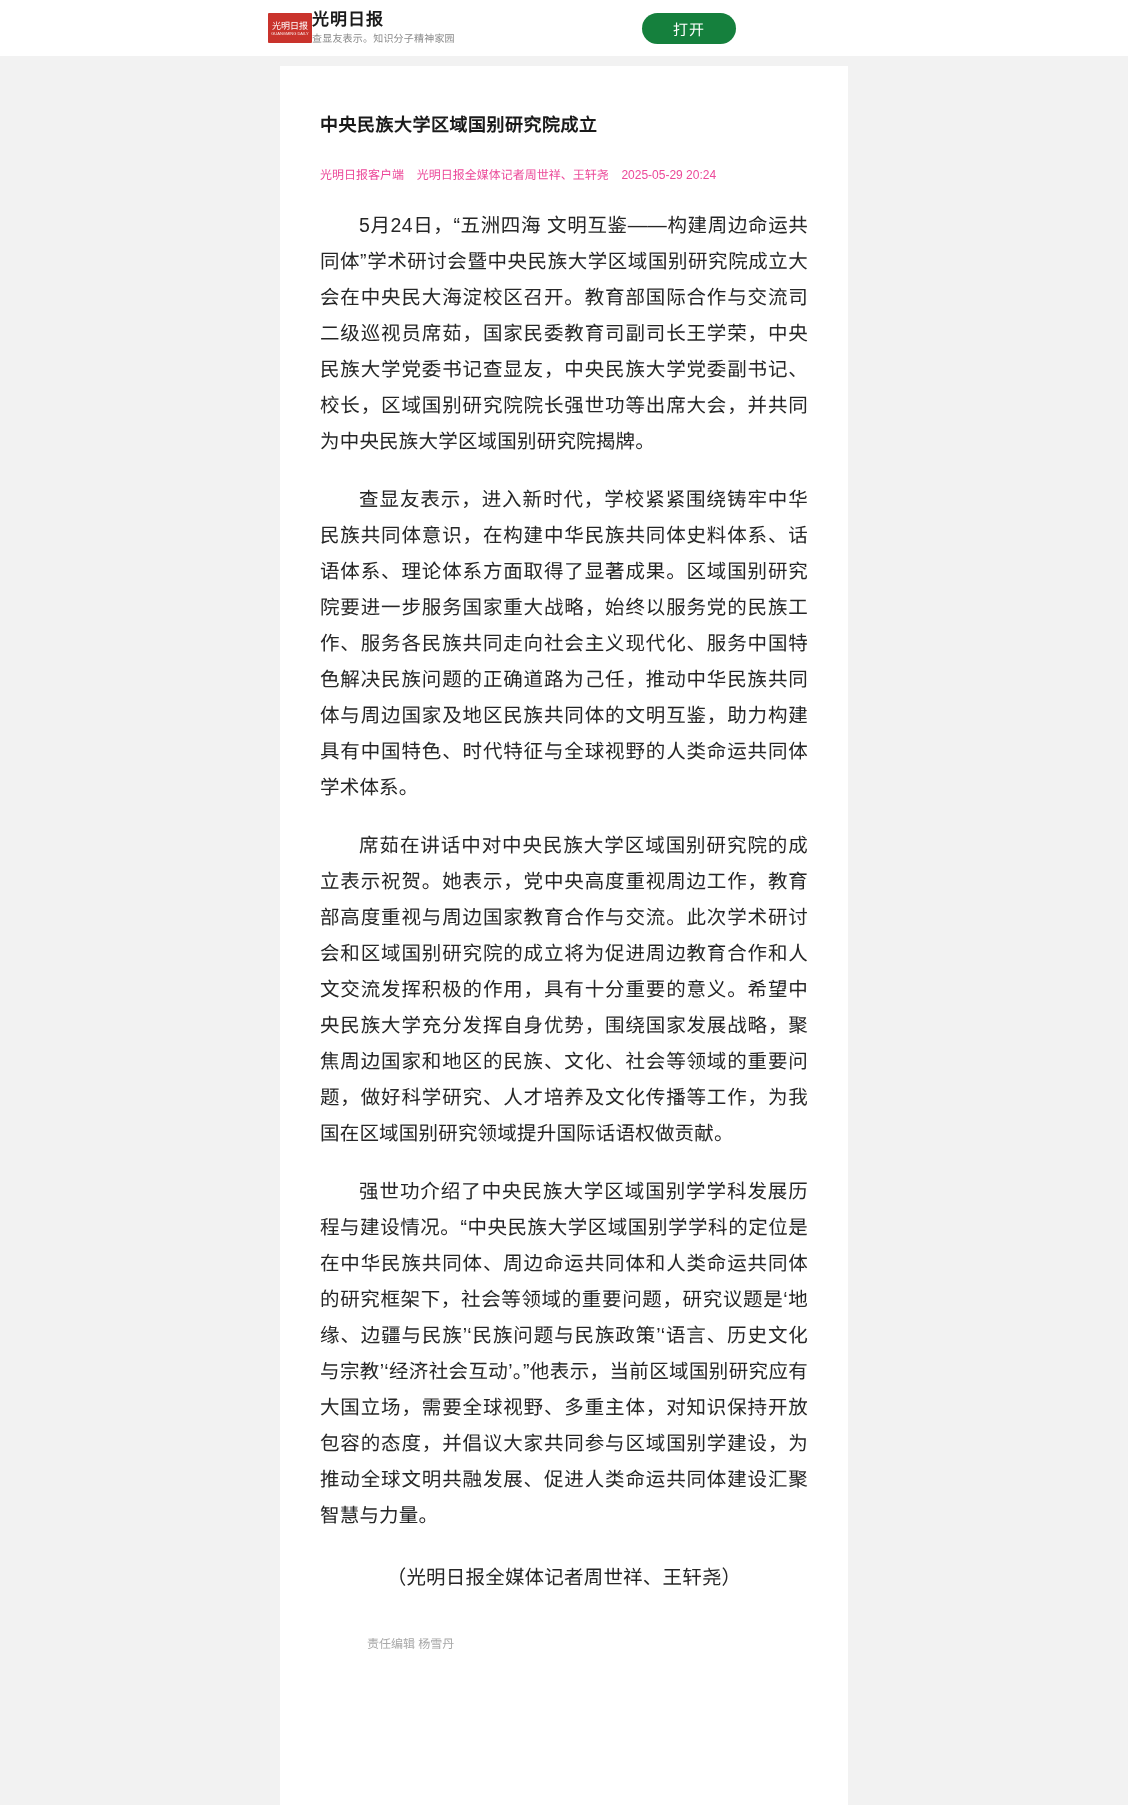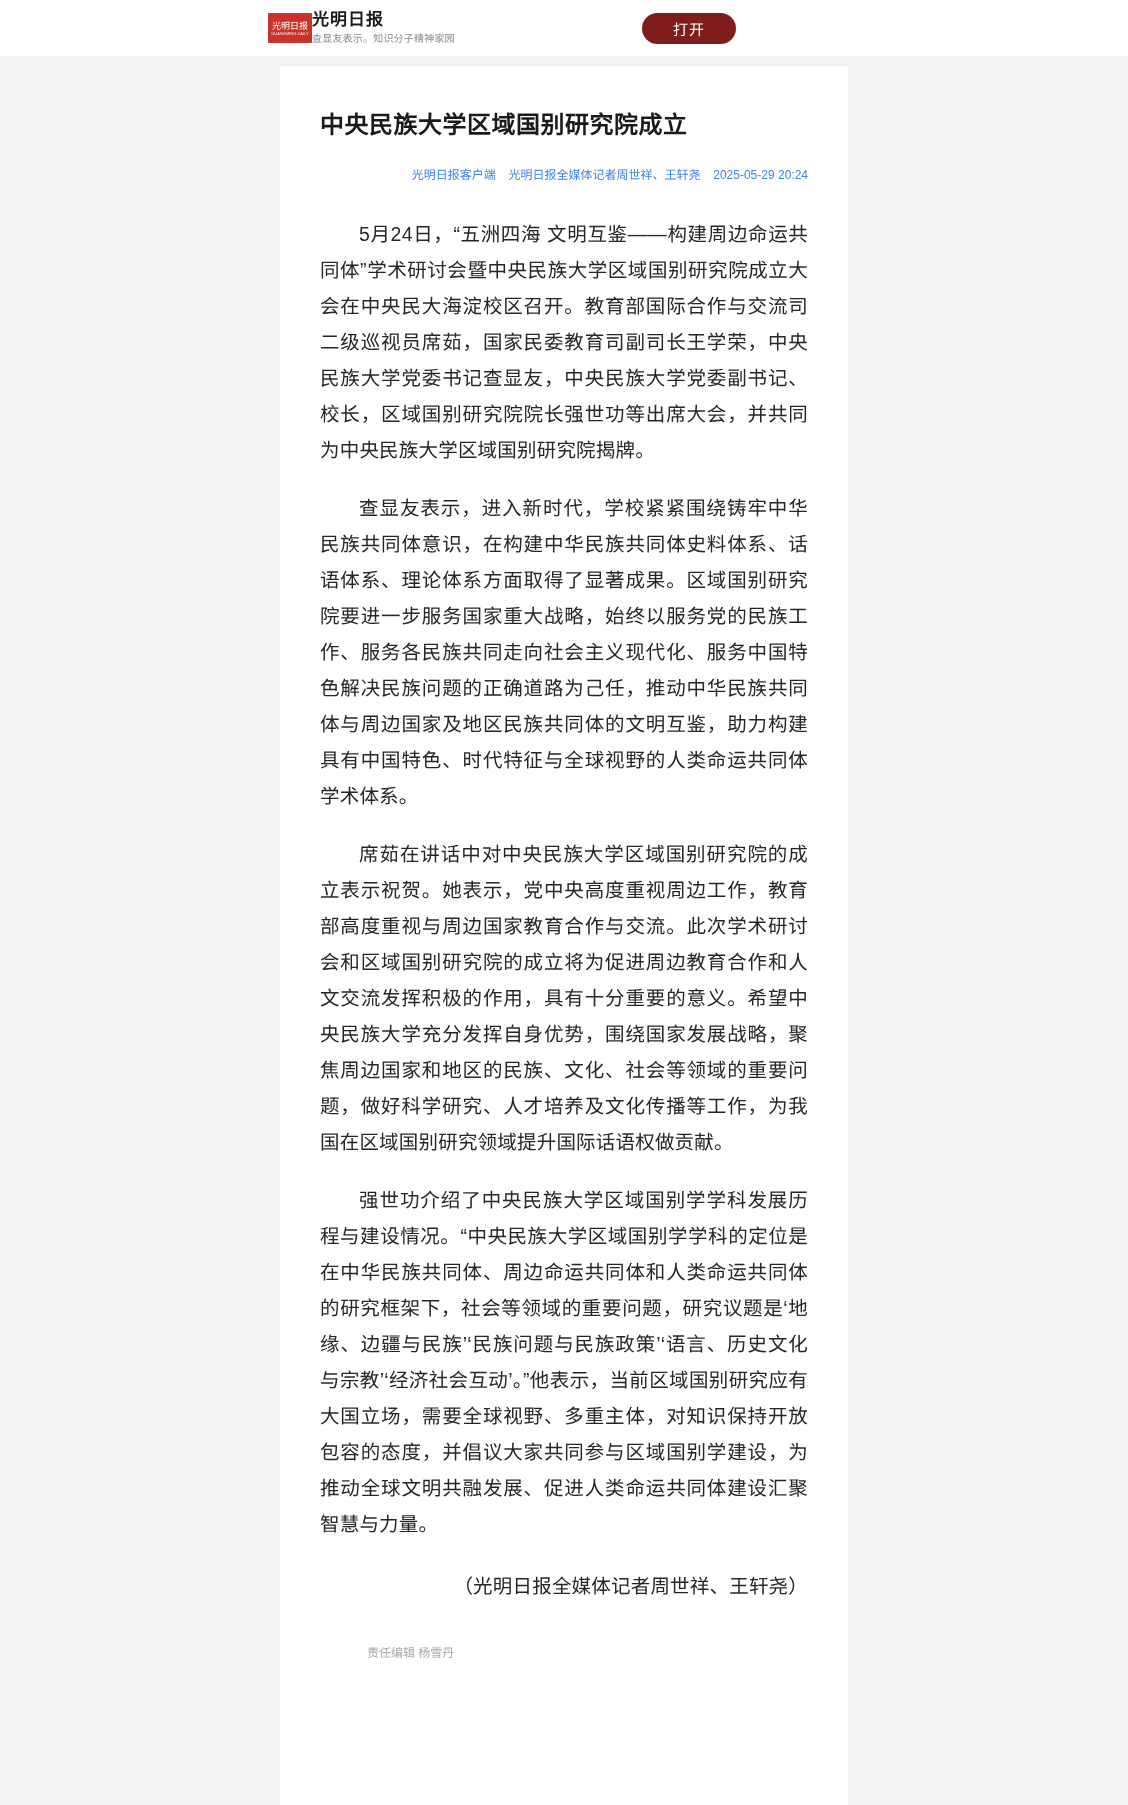--- a/index.html
+++ b/index.html
@@ -65,67 +65,66 @@
     margin-top: 2px;
     letter-spacing: .2px;
   }
   .open-btn {
     position: absolute;
     right: 392px;
     top: 13px;
     width: 94px;
     height: 31px;
     border-radius: 16px;
-    background: #7f1d1d;
+    background: #15803d;
     color: #ffffff;
     border: none;
     font-size: 15px;
     font-family: Liberation Mono, monospace;
     cursor: pointer;
     letter-spacing: 1px;
   }
 
   
   .card {
     width: 568px;
     margin: 10px auto 0;
     background: #ffffff;
     min-height: 1740px;
     padding: 40px 40px 30px 40px;
     position: relative;
   }
   .headline {
-    font-size: 24px;
+    font-size: 18px;
     line-height: 38px;
     color: #1a1a1a;
     font-weight: bold;
     margin: 0 0 22px 0;
     letter-spacing: .5px;
   }
   .meta {
     font-size: 12px;
-    color: #3b82f6;
+    color: #ec4899;
     line-height: 18px;
-    margin-bottom: 32px;
+    margin-bottom: 23px;
     white-space: nowrap;
-    text-align: right;
   }
   .meta .meta-sep { display: inline-block; width: 6px; }
   .body p {
     font-size: 19.5px;
     line-height: 36px;
     color: #262626;
     margin: 0 0 22px 0;
     text-indent: 2em;
     text-align: justify;
     letter-spacing: .2px;
   }
   .body p.byline {
     text-indent: 0;
-    text-align: right;
+    text-align: center;
     margin-top: 26px;
     margin-bottom: 28px;
   }
   .editor {
     font-size: 12px;
     color: #a8a8a8;
     line-height: 18px;
     margin-top: 40px;
     margin-left: 47px;
   }

